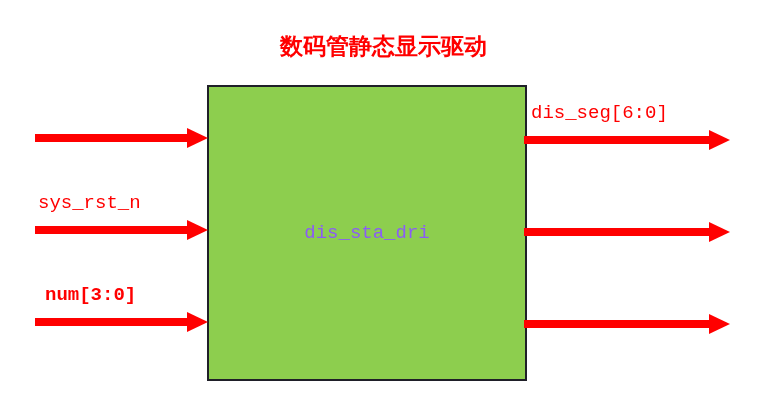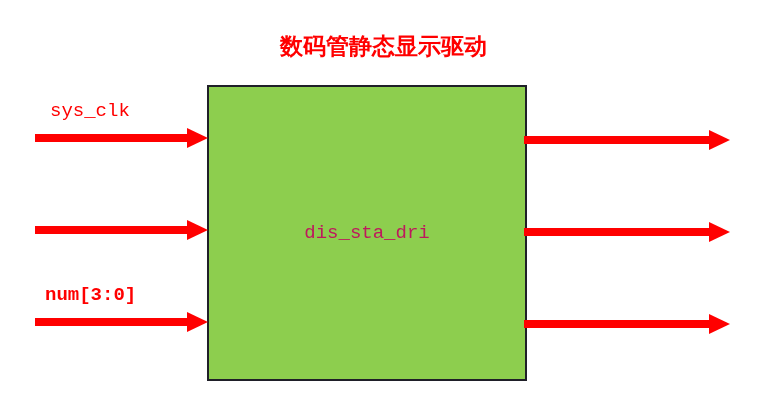--- a/index.html
+++ b/index.html
@@ -42,21 +42,21 @@
     background: #8dce4e;
     border: 2px solid #1f1f28;
     box-sizing: border-box;
   }
   #module-name {
     position: absolute;
     left: 207px;
     top: 222px;
     width: 320px;
     text-align: center;
-    color: #be185d;
+    color: #8b5cf6;
     font-family: "Liberation Mono", "DejaVu Sans Mono", monospace;
     font-size: 19px;
     line-height: 22px;
     white-space: nowrap;
   }
 
   
   .signal { position: absolute; }
 
   .arrow-line {
@@ -95,37 +95,38 @@
 
   <div id="title">数码管静态显示驱动</div>
 
   <div id="module-box"></div>
   <div id="module-name">dis_sta_dri</div>
 
   <div class="signal" style="left:35px; top:134px; width:175px;">
     <div class="arrow-line" style="left:0px; width:155px;"></div>
     <div class="arrow-head right" style="left:152px;"></div>
   </div>
-  <div class="signal-label left-aligned" style="left:50px; top:100px;">sys_clk</div>
 
   <div class="signal" style="left:35px; top:226px; width:175px;">
     <div class="arrow-line" style="left:0px; width:155px;"></div>
     <div class="arrow-head right" style="left:152px;"></div>
   </div>
+  <div class="signal-label left-aligned" style="left:38px; top:192px;">sys_rst_n</div>
 
   <div class="signal" style="left:35px; top:318px; width:175px;">
     <div class="arrow-line" style="left:0px; width:155px;"></div>
     <div class="arrow-head right" style="left:152px;"></div>
   </div>
   <div class="signal-label left-aligned" style="left:45px; top:284px;font-weight:bold;">num[3:0]</div>
 
   <div class="signal" style="left:524px; top:136px; width:212px;">
     <div class="arrow-line" style="left:0px; width:188px;"></div>
     <div class="arrow-head right" style="left:185px;"></div>
   </div>
+  <div class="signal-label left-aligned" style="left:531px; top:102px;">dis_seg[6:0]</div>
 
   <div class="signal" style="left:524px; top:228px; width:212px;">
     <div class="arrow-line" style="left:0px; width:188px;"></div>
     <div class="arrow-head right" style="left:185px;"></div>
   </div>
 
   <div class="signal" style="left:524px; top:320px; width:212px;">
     <div class="arrow-line" style="left:0px; width:188px;"></div>
     <div class="arrow-head right" style="left:185px;"></div>
   </div>

